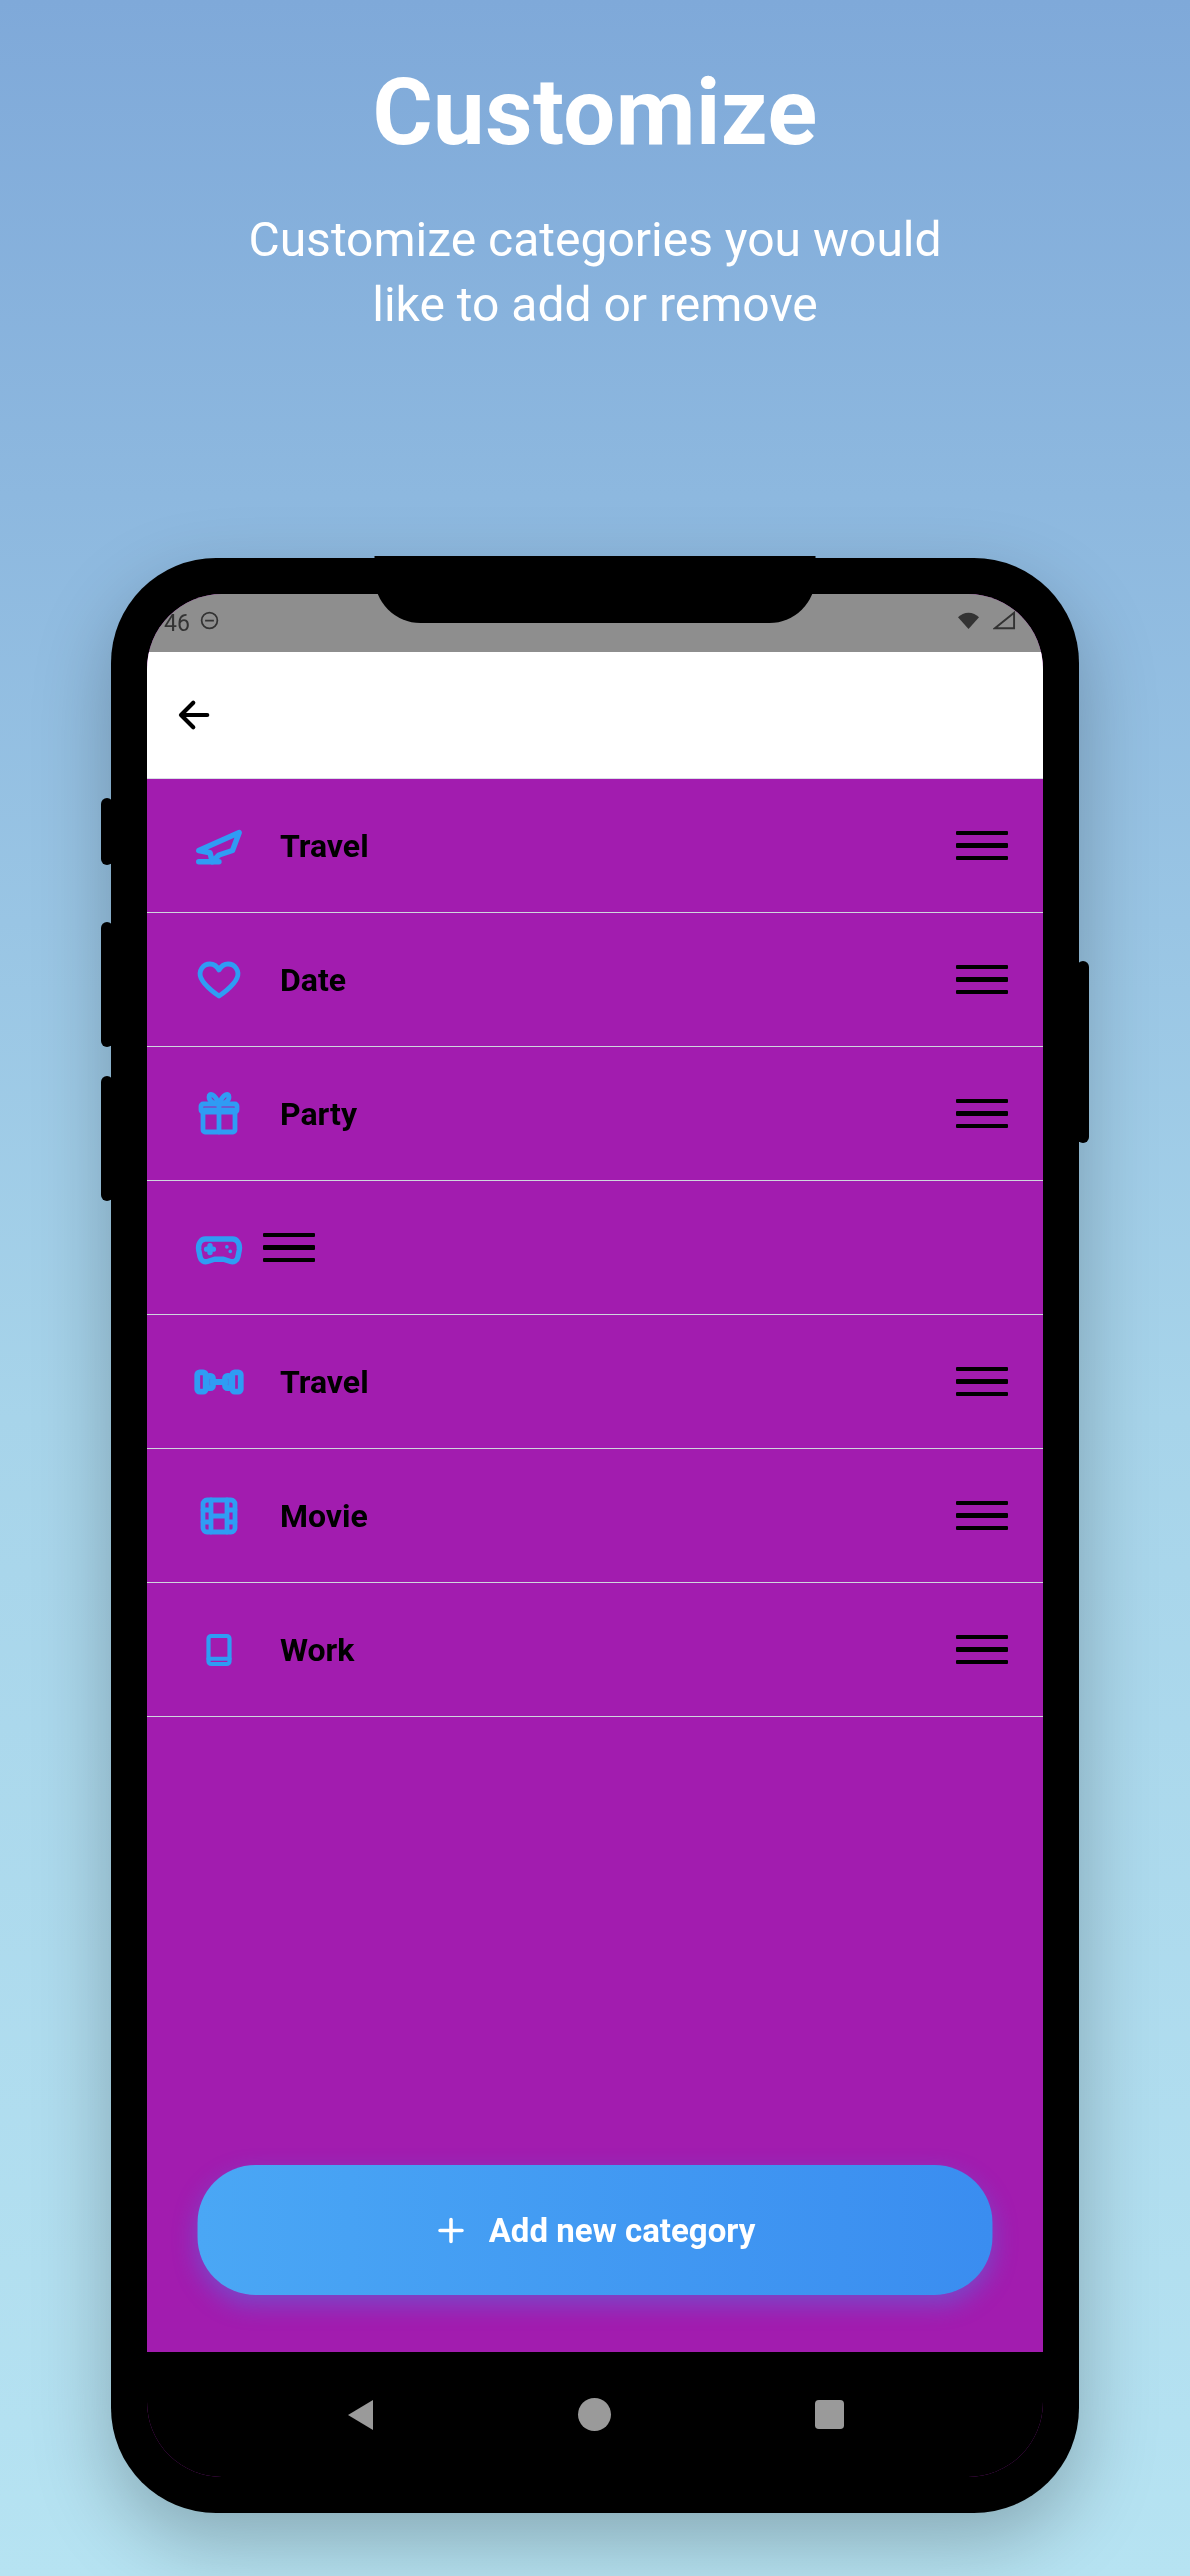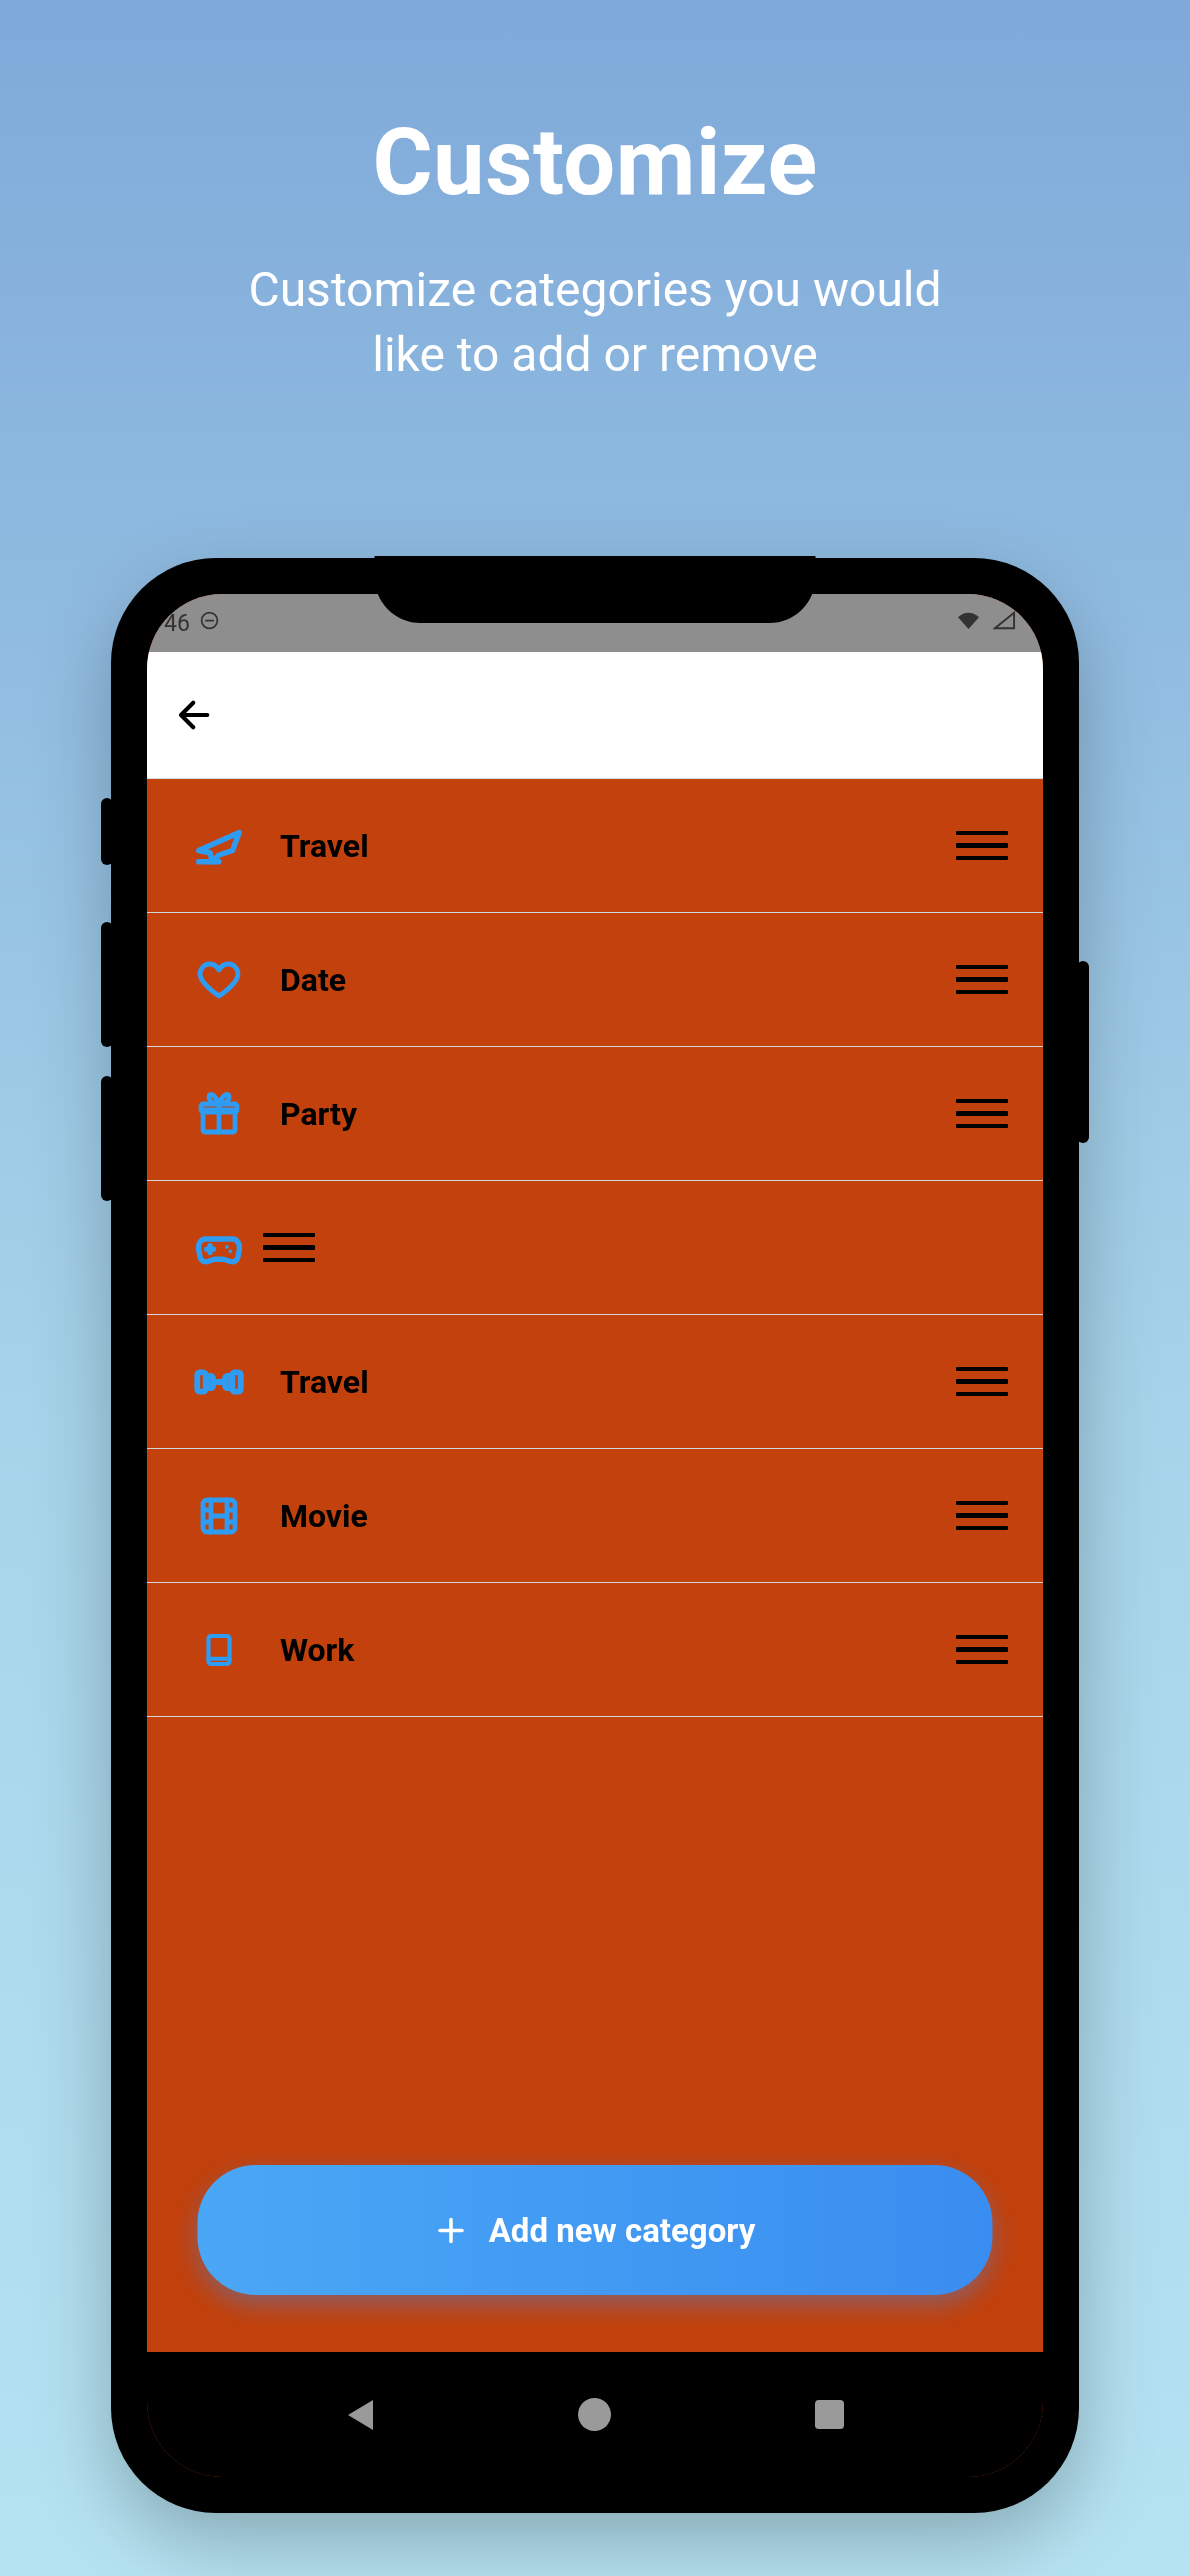--- a/index.html
+++ b/index.html
@@ -2,21 +2,21 @@
 <html><head>
 <meta charset="utf-8">
 <style>
   * { box-sizing: border-box; margin: 0; padding: 0; }
   html, body { width: 1190px; height: 2576px; }
   body {
     font-family: -apple-system, BlinkMacSystemFont, "Segoe UI", Roboto, Helvetica, Arial, sans-serif;
     background: linear-gradient(180deg, #7fa9d9 0%, #a7d4ea 55%, #b6e3f2 100%);
     overflow: hidden;
   }
-  .page-header { text-align: center; color: #fff; padding-top: 109px; }
+  .page-header { text-align: center; color: #fff; padding-top: 59px; }
   .page-title { font-size: 92px; font-weight: 700; letter-spacing: 0.5px; }
   .page-subtitle { font-size: 48px; font-weight: 400; margin-top: 42px; line-height: 1.35; }
 
   
   .phone {
     position: absolute;
     left: 50%; transform: translateX(-50%);
     top: 558px;
     width: 968px; height: 1955px;
     background: #000;
@@ -25,21 +25,21 @@
   }
   .phone-side-btn { position:absolute; background:#000; border-radius:7.7px; }
   .ps-left-1 { left:-9.6px; top:240px; width:11.5px; height:67px; }
   .ps-left-2 { left:-9.6px; top:364px; width:11.5px; height:125px; }
   .ps-left-3 { left:-9.6px; top:518px; width:11.5px; height:125px; }
   .ps-right  { right:-9.6px; top:403px; width:11.5px; height:182px; }
 
   .screen {
     position: absolute;
     left: 36px; right: 36px; top: 36px; bottom: 36px;
-    background: #c2410c;
+    background: #a21caf;
     border-radius: 75px;
     overflow: hidden;
   }
   
   .statusbar {
     height: 58px;
     background: #8e8e8e;
     display:flex; align-items:center; justify-content:space-between;
     padding: 0 27px 0 17px;
     color:#333; font-size:23px;

